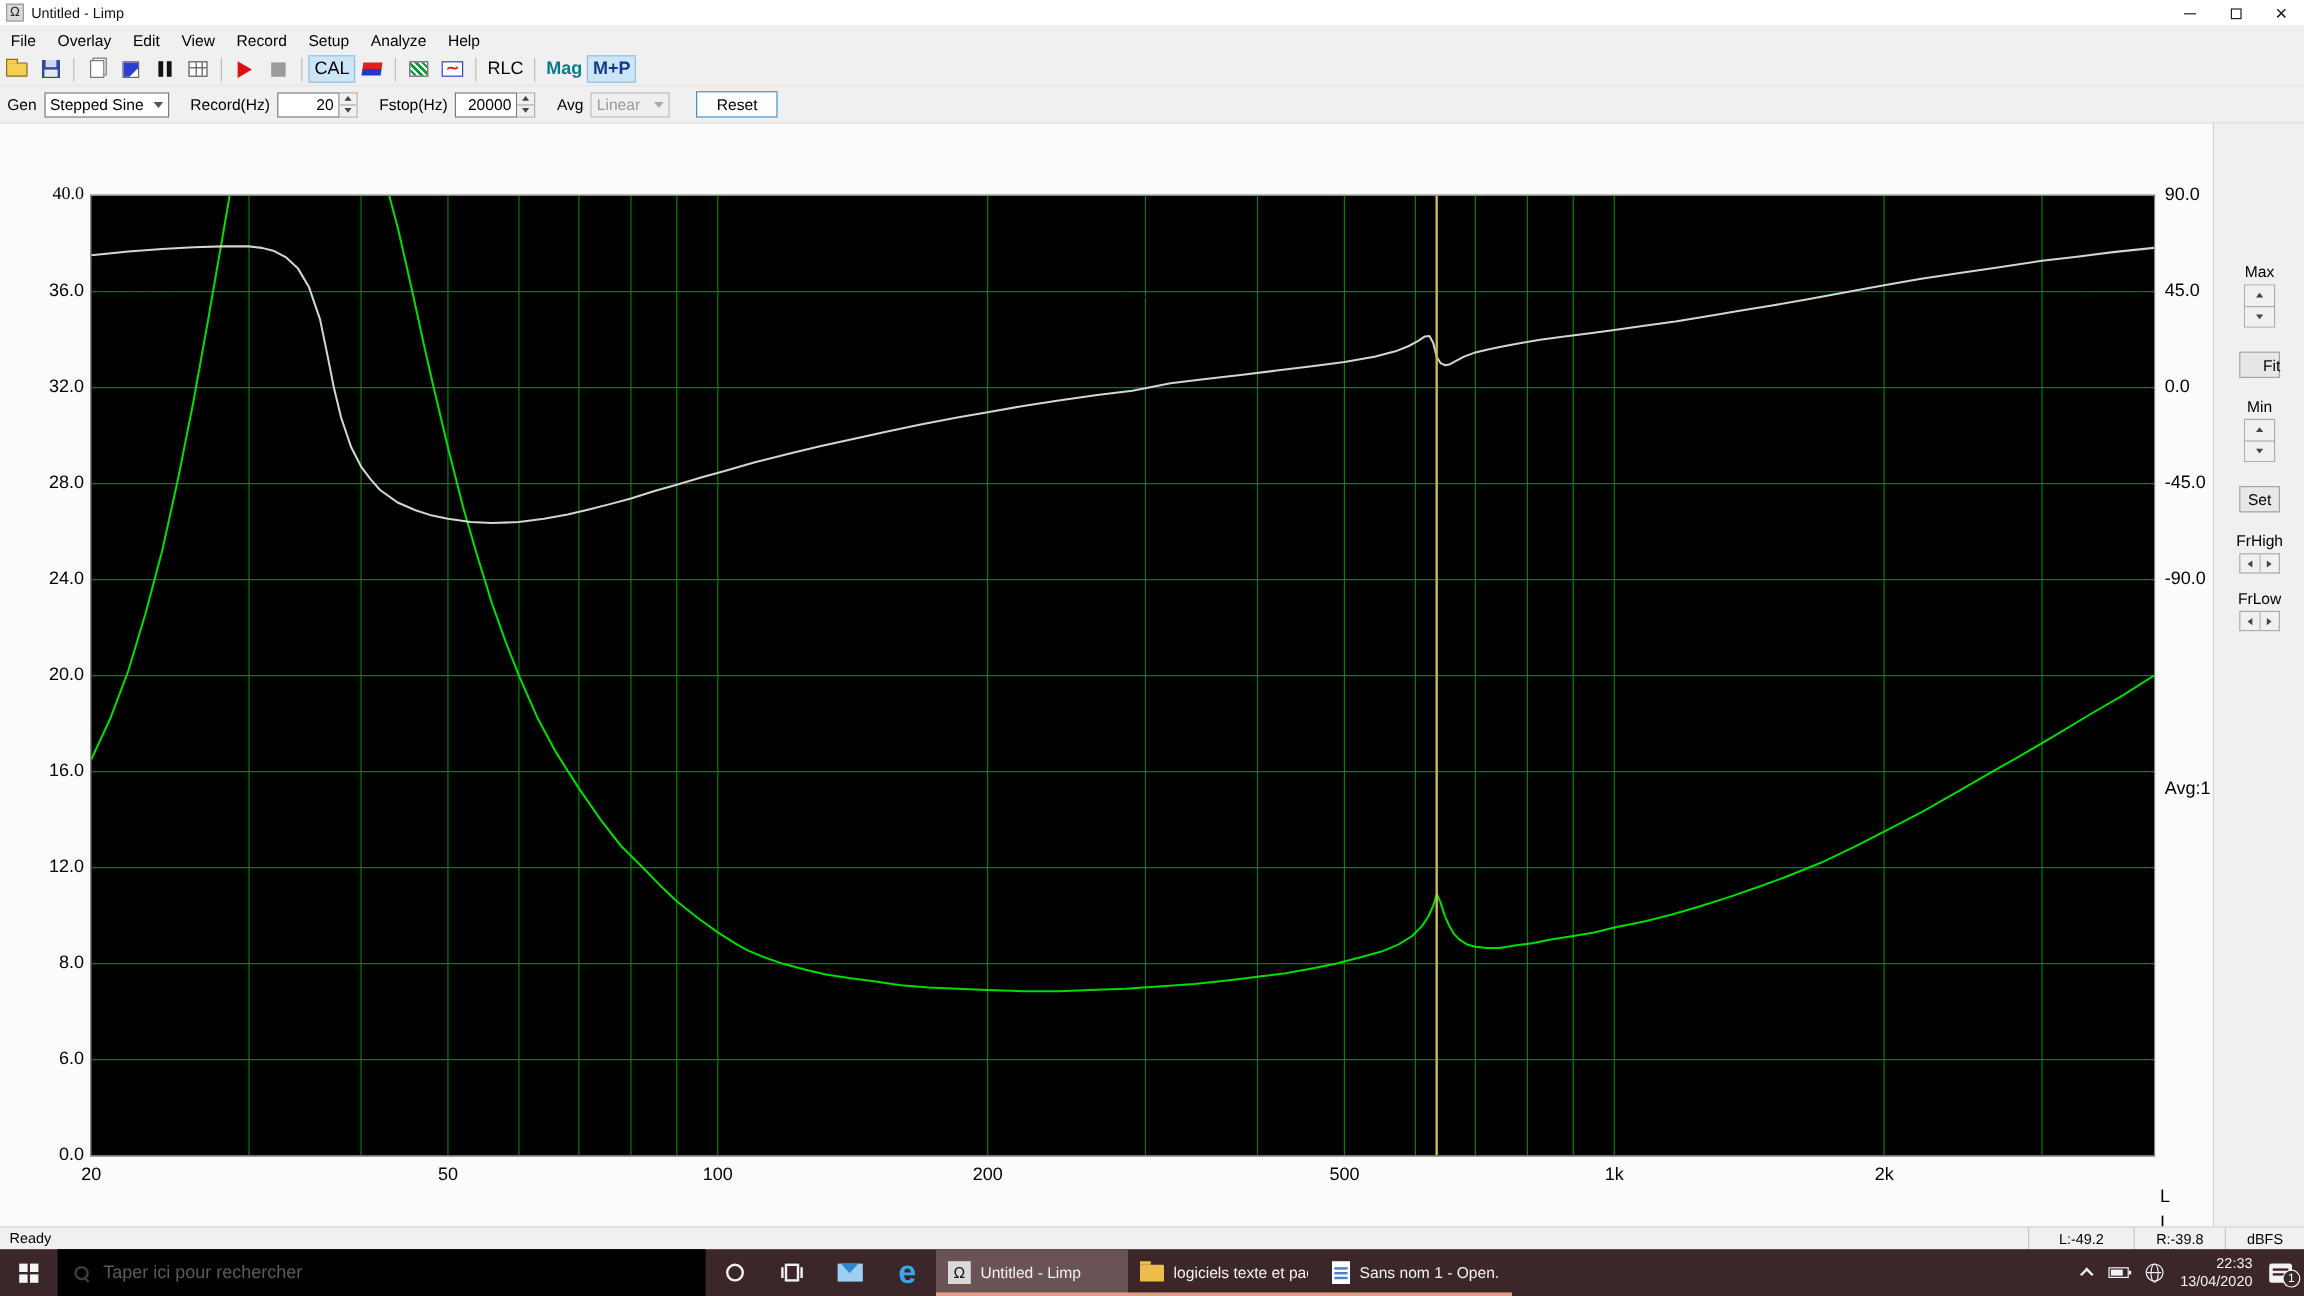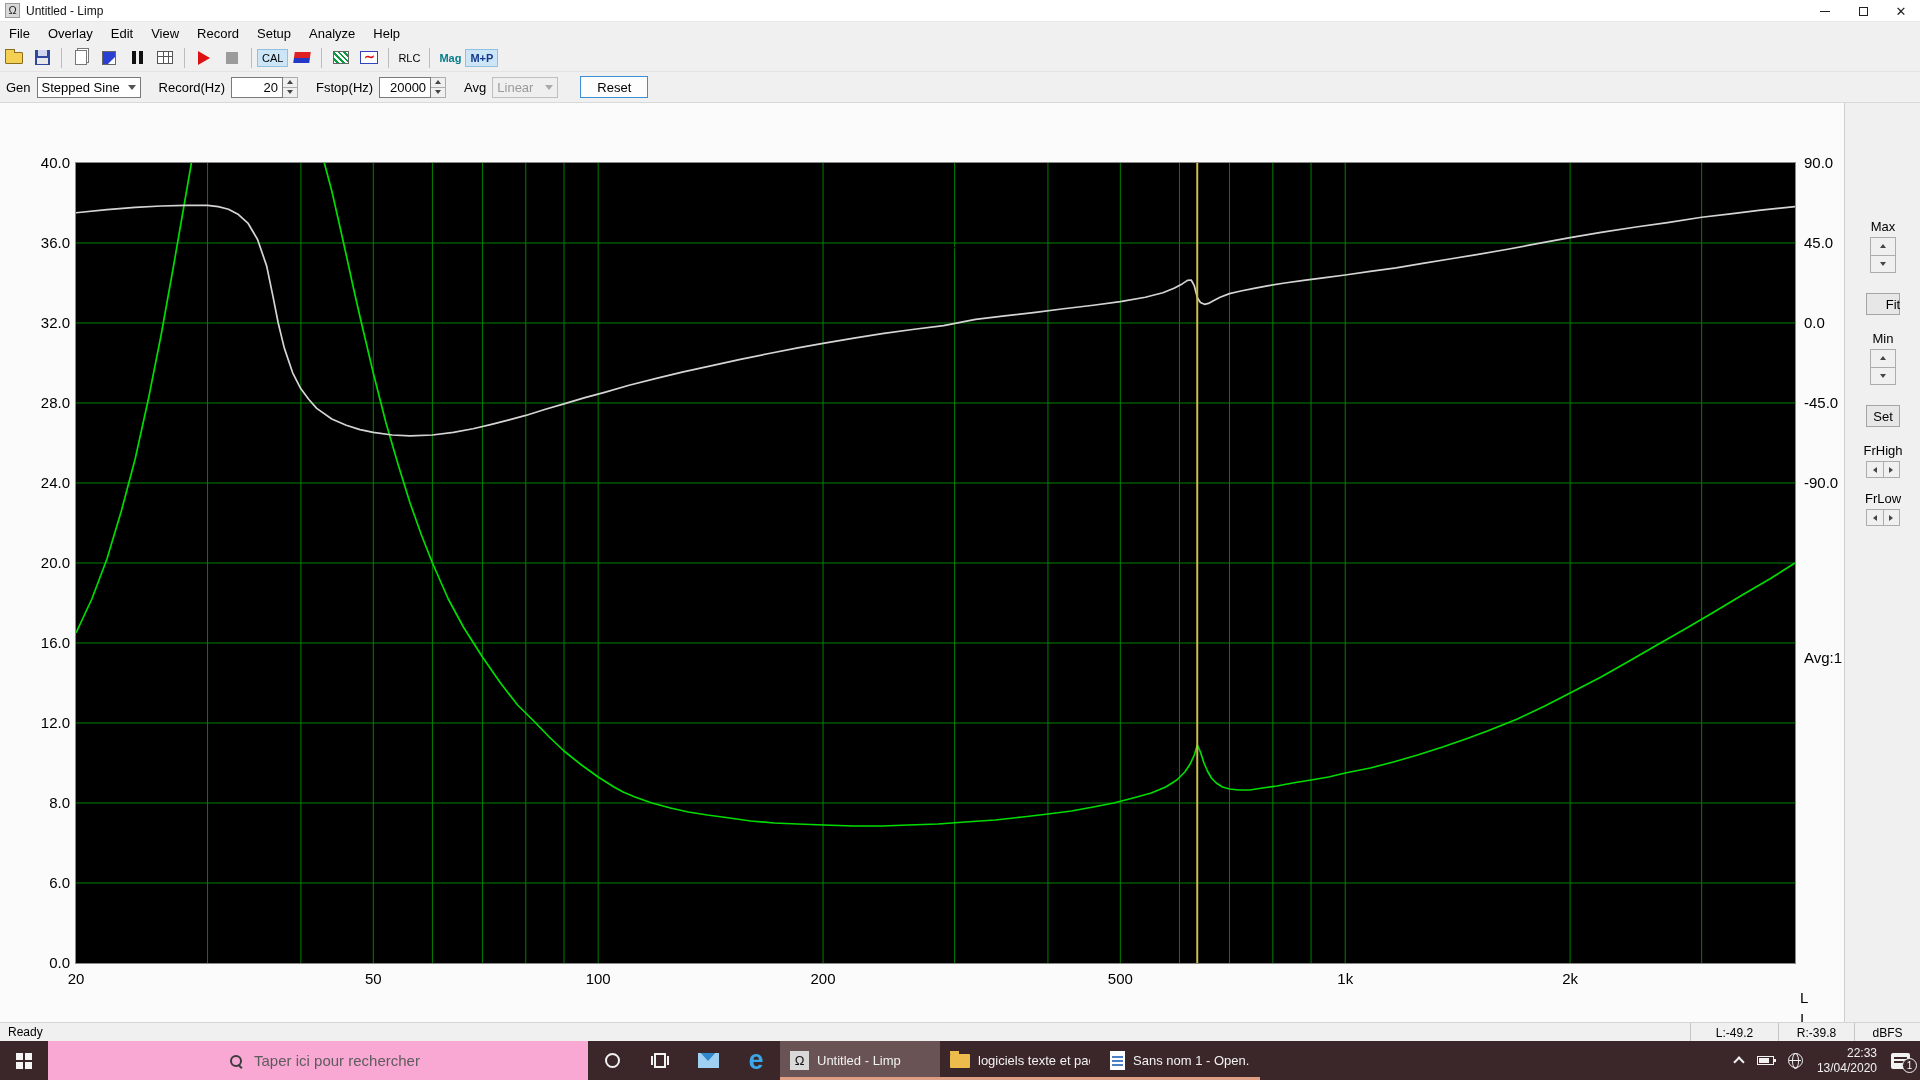--- a/index.html
+++ b/index.html
@@ -23,21 +23,21 @@
   
   .menubar { position:absolute; left:0; top:22px; width:100%; height:22px; background:#f0f0f0;
              display:flex; align-items:center; font-size:13px; }
   .menu-item { padding:0 9px; height:100%; display:flex; align-items:center; }
 
   
   .toolbar { position:absolute; left:0; top:44px; width:100%; height:28px; background:#f0f0f0;
              display:flex; align-items:center; border-bottom:1px solid #e3e3e3; }
   .tb-sep { width:1px; height:20px; background:#bdbdbd; margin:0 5px; }
   .tb-btn { width:26px; height:24px; margin:0 1px; display:flex; align-items:center; justify-content:center; }
-  .tb-txt { font-size:11px; font-weight:bold; padding:2px 4px; }
+  .tb-txt { font-size:15px; font-weight:bold; padding:2px 4px; }
   .tb-active { background:#cde6f7; border:1px solid #92c0e0; }
   .ico-folder { position:relative; width:18px; height:12px; background:#f3cf52; border:1px solid #8a6d1d; border-radius:1px; }
   .ico-folder::before { content:""; position:absolute; left:-1px; top:-4px; width:8px; height:3px;
                         background:#f3cf52; border:1px solid #8a6d1d; border-bottom:none; }
   .ico-floppy { width:15px; height:15px; background:#30479e; position:relative; }
   .ico-floppy::before { content:""; position:absolute; left:3px; top:0; width:9px; height:6px; background:#cfd6ee; }
   .ico-floppy::after { content:""; position:absolute; left:2px; bottom:1px; width:11px; height:6px; background:#e8e8e8; }
   .ico-page { width:12px; height:15px; background:#fff; border:1px solid #777; box-shadow:2px -2px 0 -1px #fff,2px -2px 0 0 #777; }
   .ico-bw { width:14px; height:14px; background:#fff; border:1px solid #666; position:relative; overflow:hidden; }
   .ico-bw::before { content:""; position:absolute; left:-7px; top:-7px; width:28px; height:14px; background:#2b3fd0; transform:rotate(-45deg); }
@@ -110,21 +110,21 @@
   .sb-field { position:absolute; top:0; height:19px; border-left:1px solid #c6c6c6;
               display:flex; align-items:center; justify-content:center; }
   .sb-l { left:1690px; width:88px; } .sb-r { left:1778px; width:76px; } .sb-u { left:1854px; width:66px; }
 
   
   .taskbar { position:absolute; left:0; top:1041px; width:100%; height:39px; background:#3b2629;
              display:flex; align-items:stretch; color:#f2f2f2; }
   .tk-btn { width:48px; display:flex; align-items:center; justify-content:center; }
   .win-logo { display:grid; grid-template-columns:7px 7px; grid-template-rows:7px 7px; gap:2px; }
   .win-logo i { background:#f5f5f5; }
-  .searchbox { width:540px; background:#f9a8d4; display:flex; align-items:center; color:#5c5c5c;justify-content:center; }
+  .searchbox { width:540px; background:#000000; display:flex; align-items:center; color:#5c5c5c; }
   .mag-glass { position:relative; width:12px; height:12px; margin:0 12px 0 14px; }
   .mag-glass::before { content:""; position:absolute; left:0; top:0; width:8px; height:8px;
                        border:2px solid #3c3c3c; border-radius:50%; }
   .mag-glass::after { content:""; position:absolute; left:9px; top:9px; width:5px; height:2px;
                       background:#3c3c3c; transform:rotate(45deg); transform-origin:0 0; }
   .search-text { font-size:15px; }
   .cortana-ring { width:15px; height:15px; border:2px solid #f2f2f2; border-radius:50%; }
   .taskview-icon { position:relative; width:18px; height:15px; }
   .taskview-icon i.mid { position:absolute; left:3px; top:0; width:12px; height:15px; border:2px solid #f2f2f2; }
   .taskview-icon i.sl { position:absolute; left:0; top:3px; width:2px; height:9px; background:#f2f2f2; }
@@ -320,21 +320,21 @@
       <div class="ax-label" style="left:80px; top:138px;">|Z| (ohm)</div>
       <div class="ax-label" style="left:76px; top:138px; width:1719px; text-align:center;">Impedance</div>
       <div class="ax-label" style="left:1595px; top:138px; width:200px; text-align:right;">Phase (°)</div>
 
       <div class="avg-indicator">Avg:1</div>
       <div class="watermark">L
 I
 M
 P</div>
       <div id="tick-layer">
-          <div class="tick" style="left: 12px; width: 58px; text-align: right; top: 51px;">40.0</div>
+          <div class="tick" style="left: 12px; width: 58px; text-align: right; top: 51px; font-family: Liberation Serif, serif;">40.0</div>
           <div class="tick" style="left: 12px; width: 58px; text-align: right; top: 131px;">36.0</div>
           <div class="tick" style="left: 12px; width: 58px; text-align: right; top: 211px;">32.0</div>
           <div class="tick" style="left: 12px; width: 58px; text-align: right; top: 291px;">28.0</div>
           <div class="tick" style="left: 12px; width: 58px; text-align: right; top: 371px;">24.0</div>
           <div class="tick" style="left: 12px; width: 58px; text-align: right; top: 451px;">20.0</div>
           <div class="tick" style="left: 12px; width: 58px; text-align: right; top: 531px;">16.0</div>
           <div class="tick" style="left: 12px; width: 58px; text-align: right; top: 611px;">12.0</div>
           <div class="tick" style="left: 12px; width: 58px; text-align: right; top: 691px;">8.0</div>
           <div class="tick" style="left: 12px; width: 58px; text-align: right; top: 771px;">6.0</div>
           <div class="tick" style="left: 12px; width: 58px; text-align: right; top: 851px;">0.0</div>

